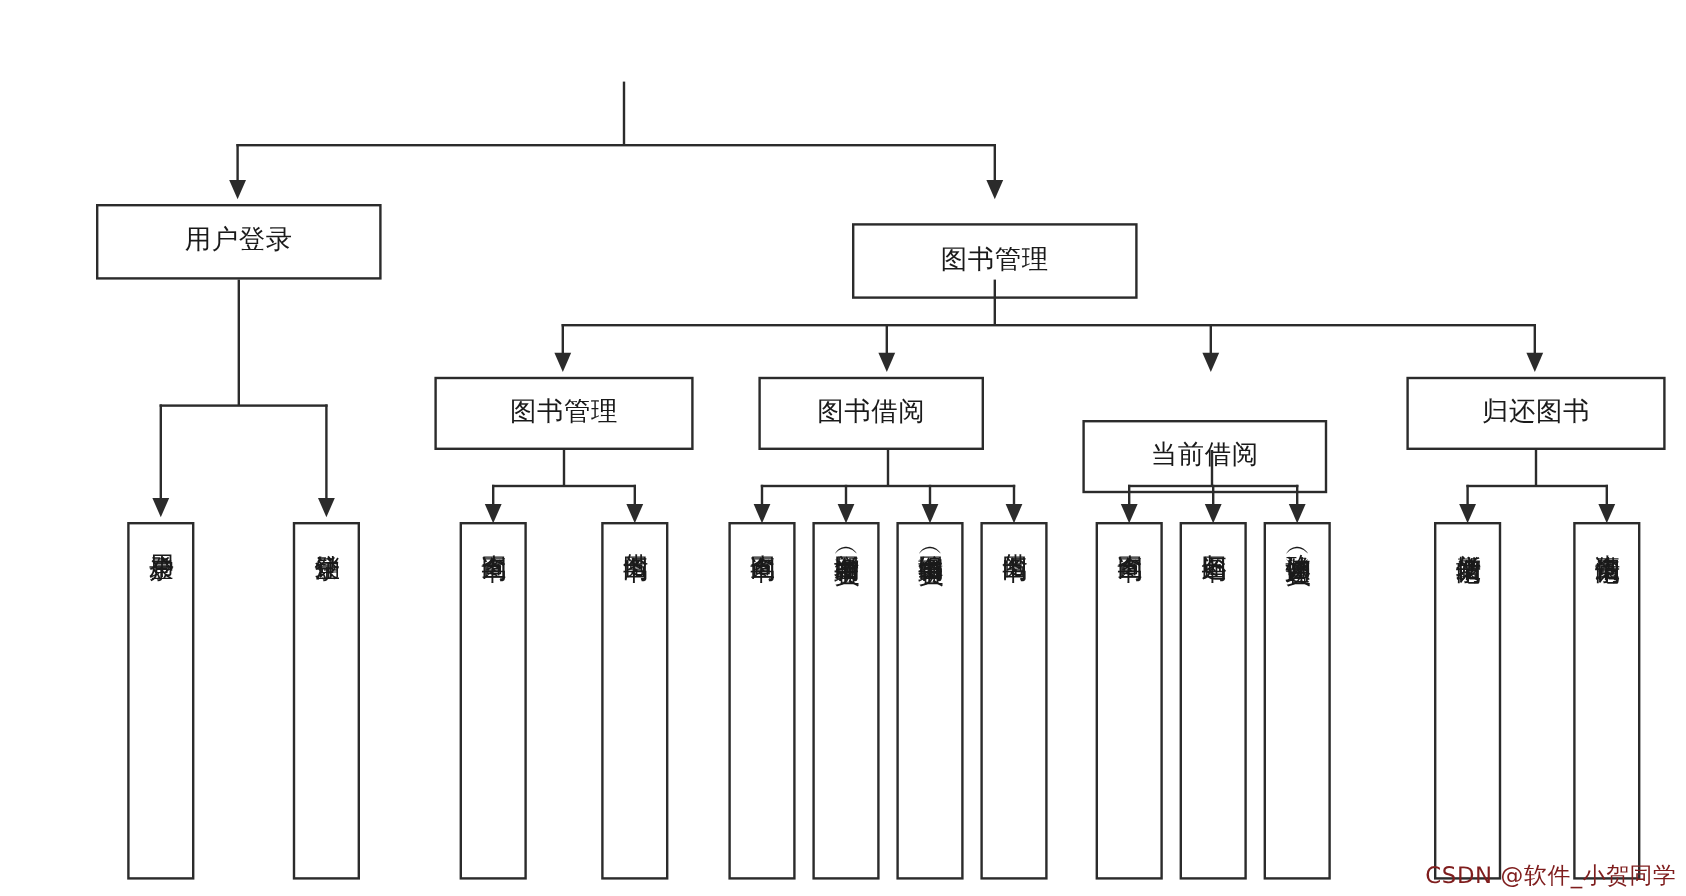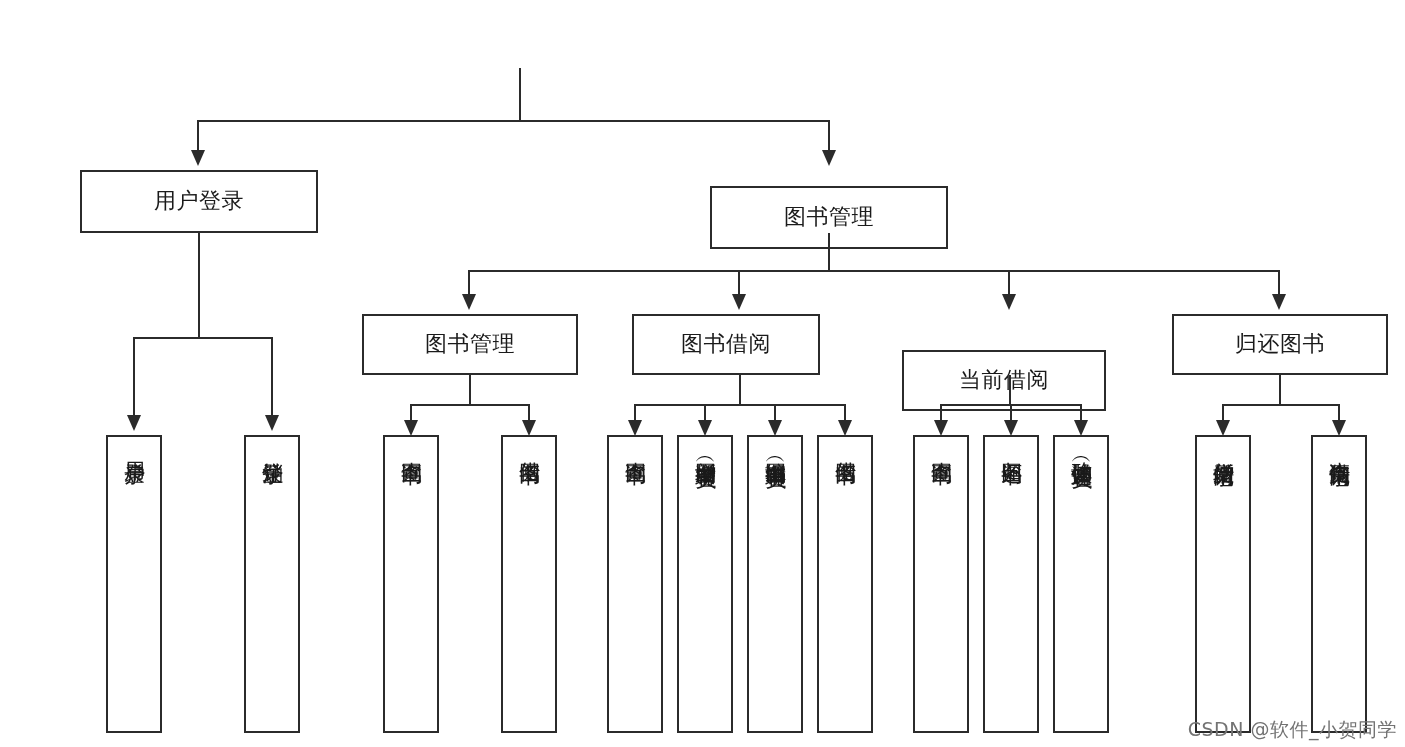--- a/index.html
+++ b/index.html
@@ -67,21 +67,21 @@
     border-left: 7px solid transparent;
     border-right: 7px solid transparent;
     border-top: 16px solid #2b2b2b;
   }
   
   #watermark {
     position: absolute;
     right: 8px;
     bottom: 4px;
     font-size: 19px;
-    color: #737373;
+    color: #7f1d1d;
     white-space: nowrap;
     letter-spacing: 0.5px;
     pointer-events: none;
   }
 </style>
 </head>
 <body>
 
 <div id="canvas">
 

